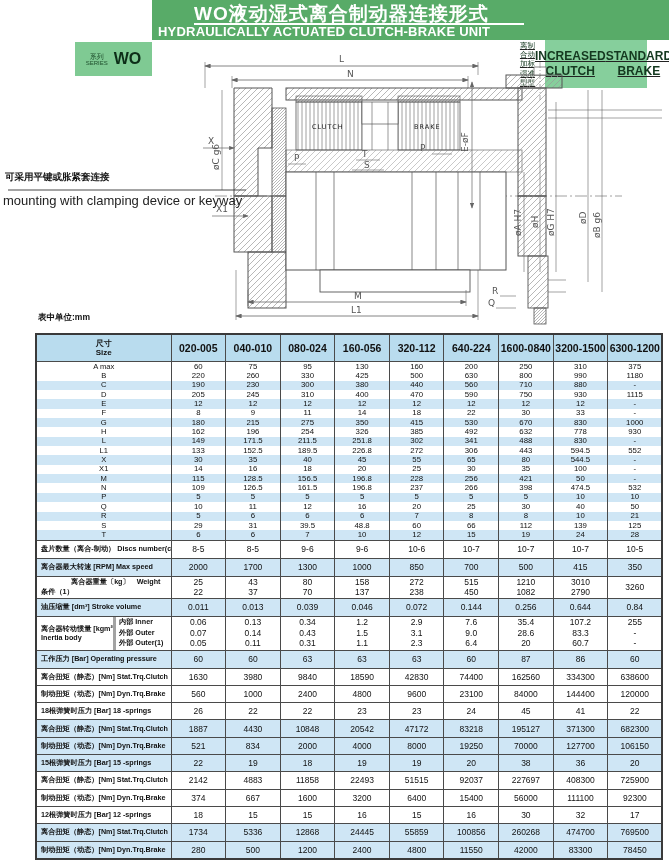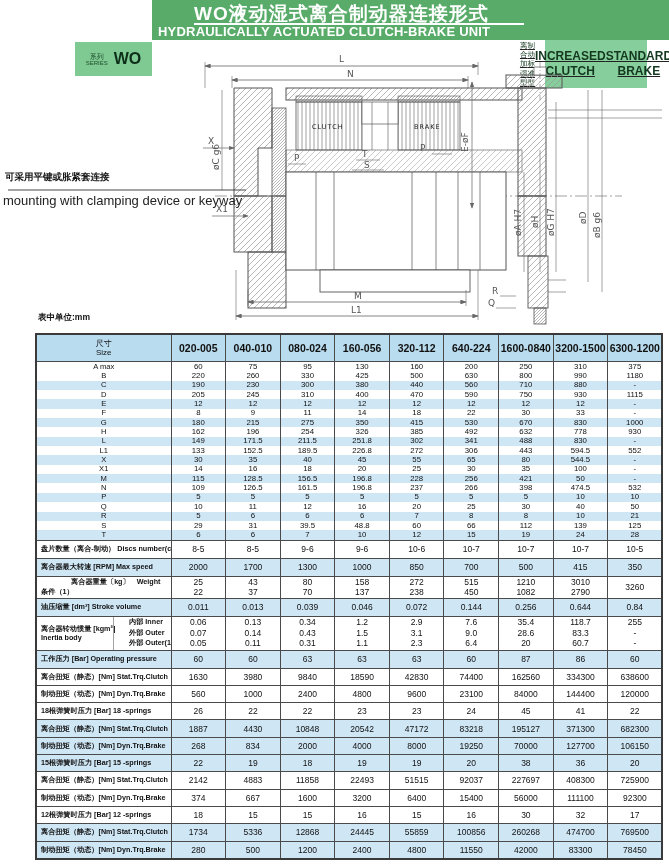--- a/index.html
+++ b/index.html
@@ -27,35 +27,35 @@
   
   svg text{font-family:"DejaVu Sans",sans-serif;fill:#555;font-size:9px;}
   svg text.part{fill:#222;font-size:6.5px;letter-spacing:1px;}
   
   .tbl-wrap{left:35px;top:333px;width:627px;}
   table{border-collapse:collapse;table-layout:fixed;width:627px;border:2px solid #3a3a3a;}
   th,td{border-left:1px solid #4a4a4a;padding:0;text-align:center;overflow:hidden;}
   th:first-child,td:first-child{border-left:none;}
   thead th{background:#b9dcee;height:26px;border-bottom:1px solid #4a4a4a;}
   .mdl{font-size:10.5px;font-weight:600;color:#111;}
-  .szh{font-size:8px;line-height:1.15;font-weight:400;color:#111;}
+  .szh{font-size:8px;line-height:1.15;font-weight:700;color:#111;}
   .r-dim td{height:9.35px;font-size:7.8px;line-height:8px;color:#111;}
   .r-dim td.lab{font-size:7.6px;}
   .shade{background:#cfe6f5;}
   .r-spec td{border-top:1px solid #4a4a4a;font-size:8.5px;color:#111;}
   .r-spec td.lab{text-align:left;padding-left:4px;font-size:7.2px;font-weight:600;white-space:nowrap;}
   .h17 td{height:17px;} .h21 td{height:21px;} .h33 td{height:33px;} .h16 td{height:16.3px;}
   .two{display:flex;flex-direction:column;justify-content:center;height:21px;line-height:10px;}
   .three{display:flex;flex-direction:column;justify-content:center;height:33px;line-height:10.5px;}
   .wlab1{display:flex;justify-content:space-between;padding-right:10px;line-height:10px;margin-left:30px;}
   .wlab2{line-height:10px;}
   .inlab{display:flex;align-items:stretch;height:33px;}
   .inlab .lft{width:72px;display:flex;flex-direction:column;justify-content:center;line-height:9px;}
-  .inlab .rgt{flex:1;border-left:1px solid #a3a3a3;display:flex;flex-direction:column;justify-content:center;
-              padding-left:15px;line-height:10.5px;text-align:left;font-weight:600;}
+  .inlab .rgt{flex:1;border-left:3px solid #a3a3a3;display:flex;flex-direction:column;justify-content:center;
+              padding-left:3px;line-height:10.5px;text-align:left;font-weight:600;}
 </style>
 </head>
 <body>
 
 <div class="abs banner">
   <div class="zh">WO液动湿式离合制动器连接形式</div>
   <div class="rule"></div>
   <div class="en">HYDRAULICALLY ACTUATED CLUTCH-BRAKE UNIT</div>
 </div>
 <div class="abs series-badge">
@@ -612,21 +612,21 @@
           </td>
           <td>
             <div class="three">
               <div>35.4</div>
               <div>28.6</div>
               <div>20</div>
             </div>
           </td>
           <td>
             <div class="three">
-              <div>118.7</div>
+              <div>107.2</div>
               <div>83.3</div>
               <div>60.7</div>
             </div>
           </td>
           <td>
             <div class="three">
               <div>255</div>
               <div>-</div>
               <div>-</div>
             </div>
@@ -687,21 +687,21 @@
           <td>10848</td>
           <td>20542</td>
           <td>47172</td>
           <td>83218</td>
           <td>195127</td>
           <td>371300</td>
           <td>682300</td>
         </tr>
         <tr class="r-spec h16 shade">
           <td class="lab">制动扭矩（动态）[Nm] Dyn.Trq.Brake</td>
-          <td>268</td>
+          <td>521</td>
           <td>834</td>
           <td>2000</td>
           <td>4000</td>
           <td>8000</td>
           <td>19250</td>
           <td>70000</td>
           <td>127700</td>
           <td>106150</td>
         </tr>
         <tr class="r-spec h16 shade">

